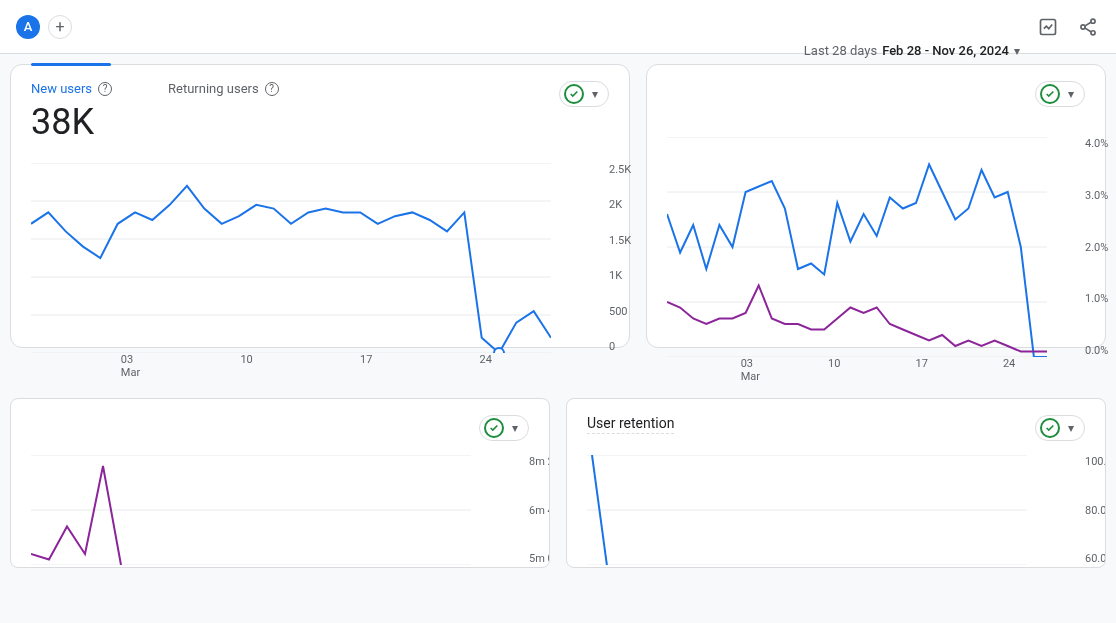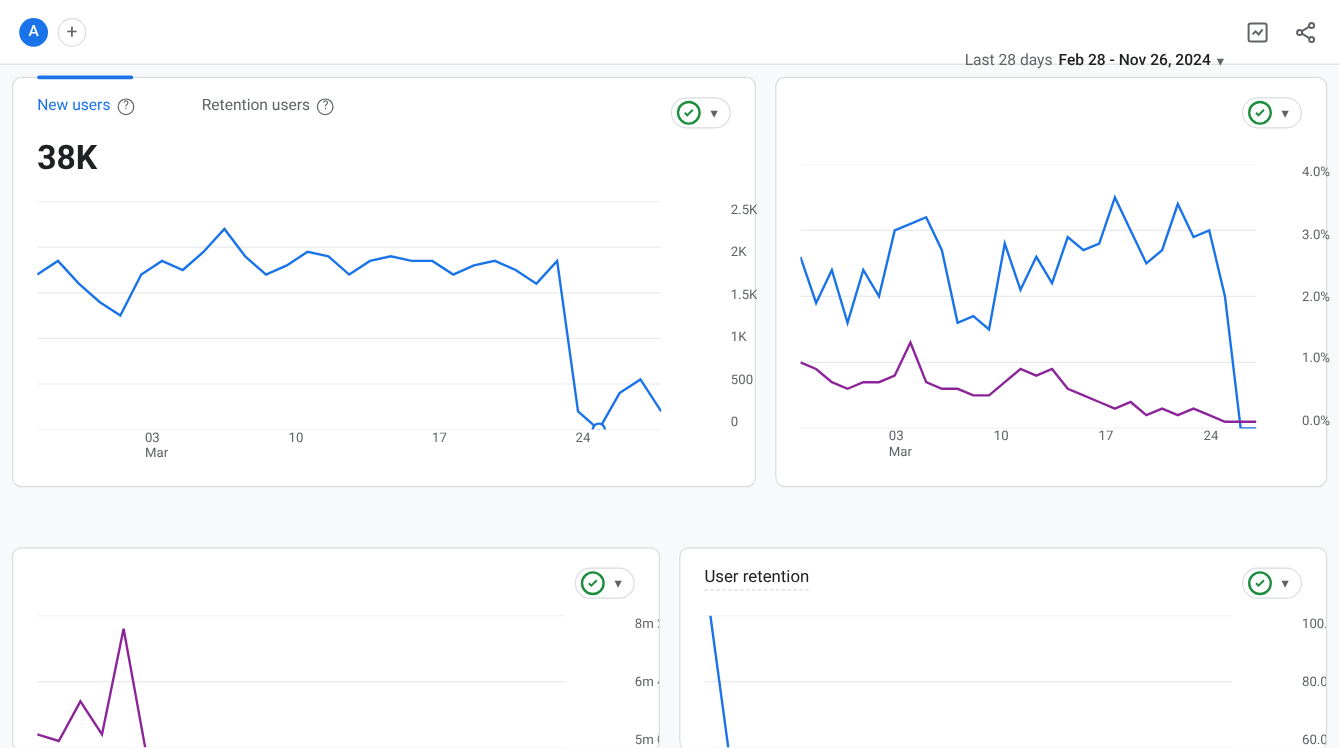--- a/index.html
+++ b/index.html
@@ -83,44 +83,44 @@
     grid-auto-rows: min-content;
     gap: 16px;
   }
   .card {
     background: var(--card-bg);
     border-radius: 8px;
     border: 1px solid var(--border);
     padding: 16px 20px;
     position: relative;
   }
-  .card.tall-top { height: 342px; }
+  .card.tall-top { height: 284px; border-radius: 12px; }
   .card.short-bottom { height: 170px; overflow: hidden; }
 
   
   .card-top {
     display: flex;
     align-items: flex-start;
   }
   .metrics {
     display: flex;
     gap: 56px;
   }
   .metric-label {
     font-size: 13px;
     display: flex; align-items: center; gap: 6px;
     border-bottom: 1px dashed transparent;
   }
   .metric-label.active { color: var(--blue); }
   .metric-label.muted { color: var(--grey-text); }
   .metric-value {
-    font-size: 28px;
-    font-weight: 700;
+    font-size: 36px;
+    font-weight: 400;
     color: var(--dark-text);
-    margin-top: 18px;
+    margin-top: 4px;
   }
   .help-icon {
     width:14px;height:14px;border:1px solid currentColor;border-radius:50%;
     font-size:10px;line-height:12px;text-align:center;
     display:inline-block;color:var(--grey-text);
   }
   .card-title {
     font-size: 14px;
     color: var(--dark-text);
     border-bottom: 1px dashed var(--border);
@@ -200,21 +200,21 @@
       <div class="metrics">
         <div>
           <div class="metric-label active">
             <span>New users</span>
             <span class="help-icon">?</span>
           </div>
           <div class="metric-value">38K</div>
         </div>
         <div>
           <div class="metric-label muted">
-            <span>Retention users</span>
+            <span>Returning users</span>
             <span class="help-icon">?</span>
           </div>
         </div>
       </div>
       <div class="card-actions">
         <span class="check-icon">
           <svg width="10" height="10" viewBox="0 0 24 24" fill="none" stroke="currentColor" stroke-width="4">
               <path d="M4 12l5 5L20 6"></path>
             </svg>
         </span>

